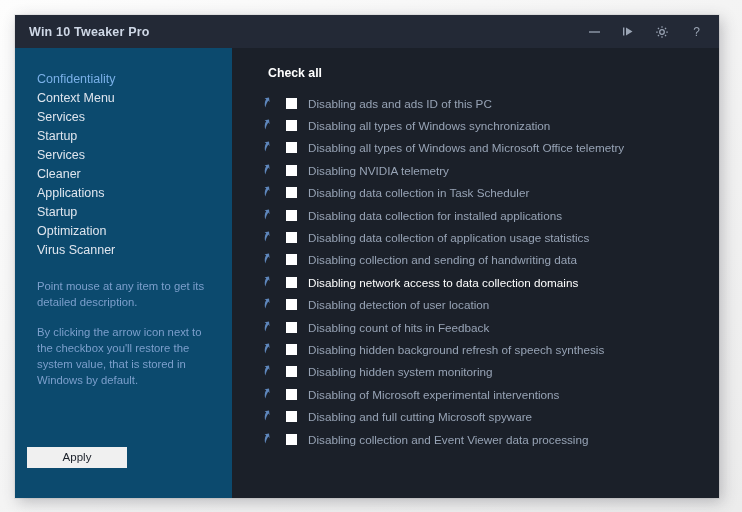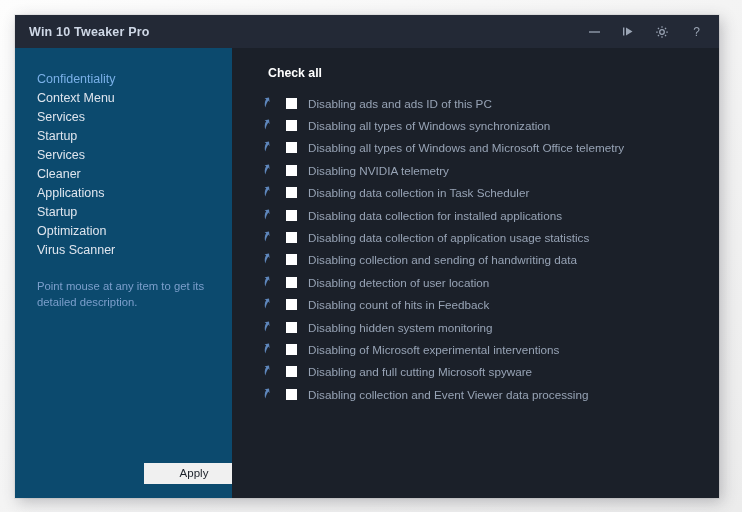--- a/index.html
+++ b/index.html
@@ -96,24 +96,24 @@
   .hint {
     color: #7c9fcc;
     font-size: 11.3px;
     line-height: 16px;
   }
   .hint + .hint { margin-top: 14px; }
 
   #apply-wrap {
     position: absolute;
     left: 0;
-    bottom: 14px;
+    bottom: 30px;
     width: 217px;
     display: flex;
-    justify-content: flex-end;
+    justify-content: flex-start;
     padding-left: 12px;
   }
   #apply-button {
     width: 100px;
     height: 21px;
     background: #f0f0f0;
     border: none;
     color: #1b2029;
     font-family: "Liberation Sans", sans-serif;
     font-size: 11.5px;
@@ -234,20 +234,21 @@
           <div class="nav-item">Startup</div>
           <div class="nav-item">Services</div>
           <div class="nav-item">Cleaner</div>
           <div class="nav-item">Applications</div>
           <div class="nav-item">Startup</div>
           <div class="nav-item">Optimization</div>
           <div class="nav-item">Virus Scanner</div>
         </div>
       <div id="hints">
           <div class="hint">Point mouse at any item to get its detailed description.</div>
+          <div class="hint">By clicking the arrow icon next to the checkbox you'll restore the system value, that is stored in Windows by default.</div>
         </div>
       <div id="apply-wrap">
         <button id="apply-button">Apply</button>
       </div>
     </div>
 
     <div id="content">
       <div id="check-all">Check all</div>
       <div id="tweak-list">
           <div class="tweak-row">
@@ -315,37 +316,55 @@
           </div>
           <div class="tweak-row">
             <div class="restore-icon">
               <svg width="15" height="15" viewBox="0 0 15 15">
                 <path d="M4.2 3.2 C2.6 5.4 2.3 8.6 3.4 11.6 C3.9 8.9 4.9 6.4 6.4 4.6 L7.6 6.2 L7.0 1.6 L2.6 2.2 Z" fill="#5e86bb"></path>
               </svg>
             </div>
             <div class="tweak-checkbox"></div>
             <div class="tweak-label">Disabling collection and sending of handwriting data</div>
           </div>
+          <div class="tweak-row hovered">
+            <div class="restore-icon">
+              <svg width="15" height="15" viewBox="0 0 15 15">
+                <path d="M4.2 3.2 C2.6 5.4 2.3 8.6 3.4 11.6 C3.9 8.9 4.9 6.4 6.4 4.6 L7.6 6.2 L7.0 1.6 L2.6 2.2 Z" fill="#5e86bb"></path>
+              </svg>
+            </div>
+            <div class="tweak-checkbox"></div>
+            <div class="tweak-label">Disabling network access to data collection domains</div>
+          </div>
           <div class="tweak-row">
             <div class="restore-icon">
               <svg width="15" height="15" viewBox="0 0 15 15">
                 <path d="M4.2 3.2 C2.6 5.4 2.3 8.6 3.4 11.6 C3.9 8.9 4.9 6.4 6.4 4.6 L7.6 6.2 L7.0 1.6 L2.6 2.2 Z" fill="#5e86bb"></path>
               </svg>
             </div>
             <div class="tweak-checkbox"></div>
             <div class="tweak-label">Disabling detection of user location</div>
           </div>
           <div class="tweak-row">
             <div class="restore-icon">
               <svg width="15" height="15" viewBox="0 0 15 15">
                 <path d="M4.2 3.2 C2.6 5.4 2.3 8.6 3.4 11.6 C3.9 8.9 4.9 6.4 6.4 4.6 L7.6 6.2 L7.0 1.6 L2.6 2.2 Z" fill="#5e86bb"></path>
               </svg>
             </div>
             <div class="tweak-checkbox"></div>
             <div class="tweak-label">Disabling count of hits in Feedback</div>
+          </div>
+          <div class="tweak-row">
+            <div class="restore-icon">
+              <svg width="15" height="15" viewBox="0 0 15 15">
+                <path d="M4.2 3.2 C2.6 5.4 2.3 8.6 3.4 11.6 C3.9 8.9 4.9 6.4 6.4 4.6 L7.6 6.2 L7.0 1.6 L2.6 2.2 Z" fill="#5e86bb"></path>
+              </svg>
+            </div>
+            <div class="tweak-checkbox"></div>
+            <div class="tweak-label">Disabling hidden background refresh of speech synthesis</div>
           </div>
           <div class="tweak-row">
             <div class="restore-icon">
               <svg width="15" height="15" viewBox="0 0 15 15">
                 <path d="M4.2 3.2 C2.6 5.4 2.3 8.6 3.4 11.6 C3.9 8.9 4.9 6.4 6.4 4.6 L7.6 6.2 L7.0 1.6 L2.6 2.2 Z" fill="#5e86bb"></path>
               </svg>
             </div>
             <div class="tweak-checkbox"></div>
             <div class="tweak-label">Disabling hidden system monitoring</div>
           </div>

